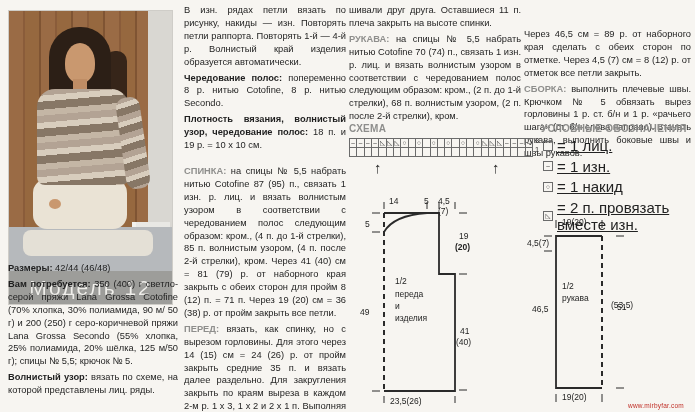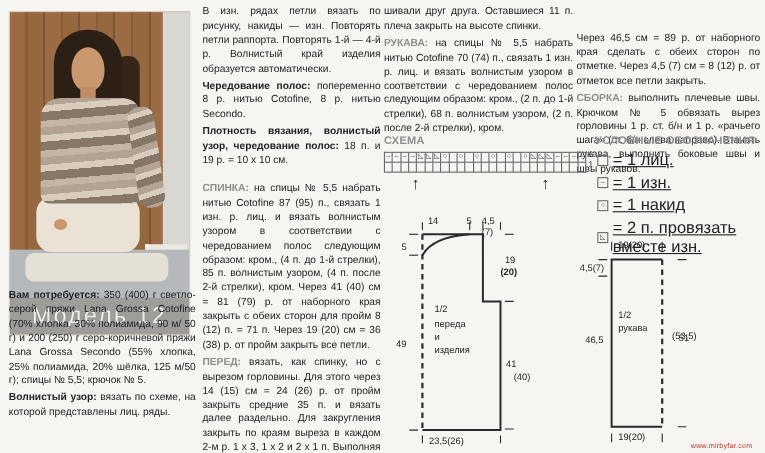--- a/index.html
+++ b/index.html
@@ -70,20 +70,21 @@
     <div class="pants"></div>
     <div class="sweater"></div>
     <div class="sleeve"></div>
     <div class="hand"></div>
     <div class="caption">
       <span>Модель 12</span>
     </div>
   </div>
 
   <div class="col" style="left:8px;top:262px;width:170px;">
+    <p><b>Размеры:</b> <span>42/44 (46/48)</span></p>
     <p><b>Вам потребуется:</b> <span>350 (400) г светло-серой пряжи Lana Grossa Cotofine (70% хлопка, 30% полиамида, 90 м/ 50 г) и 200 (250) г серо-коричневой пряжи Lana Grossa Secondo (55% хлопка, 25% полиамида, 20% шёлка, 125 м/50 г); спицы № 5,5; крючок № 5.</span></p>
     <p><b>Волнистый узор:</b> <span>вязать по схеме, на которой представлены лиц. ряды.</span></p>
   </div>
 
   <div class="col" style="left:184px;top:4px;width:162px;">
     <p><span>В изн. рядах петли вязать по рисунку, накиды — изн. Повторять петли раппорта. Повторять 1-й — 4-й р. Волнистый край изделия образуется автоматически.</span></p>
     <p><b>Чередование полос:</b> <span>попеременно 8 р. нитью Cotofine, 8 р. нитью Secondo.</span></p>
     <p><b>Плотность вязания, волнистый узор, чередование полос:</b> <span>18 п. и 19 р. = 10 x 10 см.</span></p>
     <p style="margin-top:13px;"><b class="ghead">СПИНКА:</b> <span>на спицы № 5,5 набрать нитью Cotofine 87 (95) п., связать 1 изн. р. лиц. и вязать волнистым узором в соответствии с чередованием полос следующим образом: кром., (4 п. до 1-й стрелки), 85 п. волнистым узором, (4 п. после 2-й стрелки), кром. Через 41 (40) см = 81 (79) р. от наборного края закрыть с обеих сторон для пройм 8 (12) п. = 71 п. Через 19 (20) см = 36 (38) р. от пройм закрыть все петли.</span></p>
     <p><b class="ghead">ПЕРЕД:</b> <span>вязать, как спинку, но с вырезом горловины. Для этого через 14 (15) см = 24 (26) р. от пройм закрыть средние 35 п. и вязать далее раздельно. Для закругления закрыть по краям выреза в каждом 2-м р. 1 x 3, 1 x 2 и 2 x 1 п. Выполняя прибавления, следить за тем, чтобы накиды и провязанные вместе петли уравнове-</span></p>
@@ -199,21 +200,21 @@
   </svg>
   <span class="dim ctr" style="left:389px;top:196px;width:36px;">14</span>
   <span class="dim ctr" style="left:424px;top:196px;width:14px;">5</span>
   <span class="dim ctr" style="left:438px;top:196px;width:18px;">4,5</span>
   <span class="dim ctr" style="left:438px;top:206px;width:18px;">(7)</span>
   <span class="dim" style="left:365px;top:219px;">5</span>
   <span class="dim" style="left:360px;top:307px;">49</span>
   <span class="dim" style="left:459px;top:231px;">19</span>
   <span class="dim" style="left:455px;top:242px;font-weight:bold;">(20)</span>
   <span class="dim" style="left:460px;top:326px;">41</span>
-  <span class="dim" style="left:456px;top:337px;margin-left:11px;">(40)</span>
+  <span class="dim" style="left:456px;top:337px;">(40)</span>
   <span class="dim ctr" style="left:395px;top:276px;width:50px;">1/2</span>
   <span class="dim ctr" style="left:395px;top:289px;width:50px;">переда</span>
   <span class="dim ctr" style="left:395px;top:301px;width:50px;">и</span>
   <span class="dim ctr" style="left:395px;top:313px;width:50px;">изделия</span>
   <span class="dim ctr" style="left:390px;top:396px;width:60px;">23,5(26)</span>
 
   <svg width="130" height="200" style="left:530px;top:206px;">
     <line x1="72" y1="30" x2="72" y2="182" stroke="#2a2a2a" stroke-width="2" stroke-dasharray="5 4"></line>
     <polyline points="72,30 26,30 26,182 72,182" fill="none" stroke="#2a2a2a" stroke-width="1.8"></polyline>
     <g stroke="#2a2a2a" stroke-width="1">

